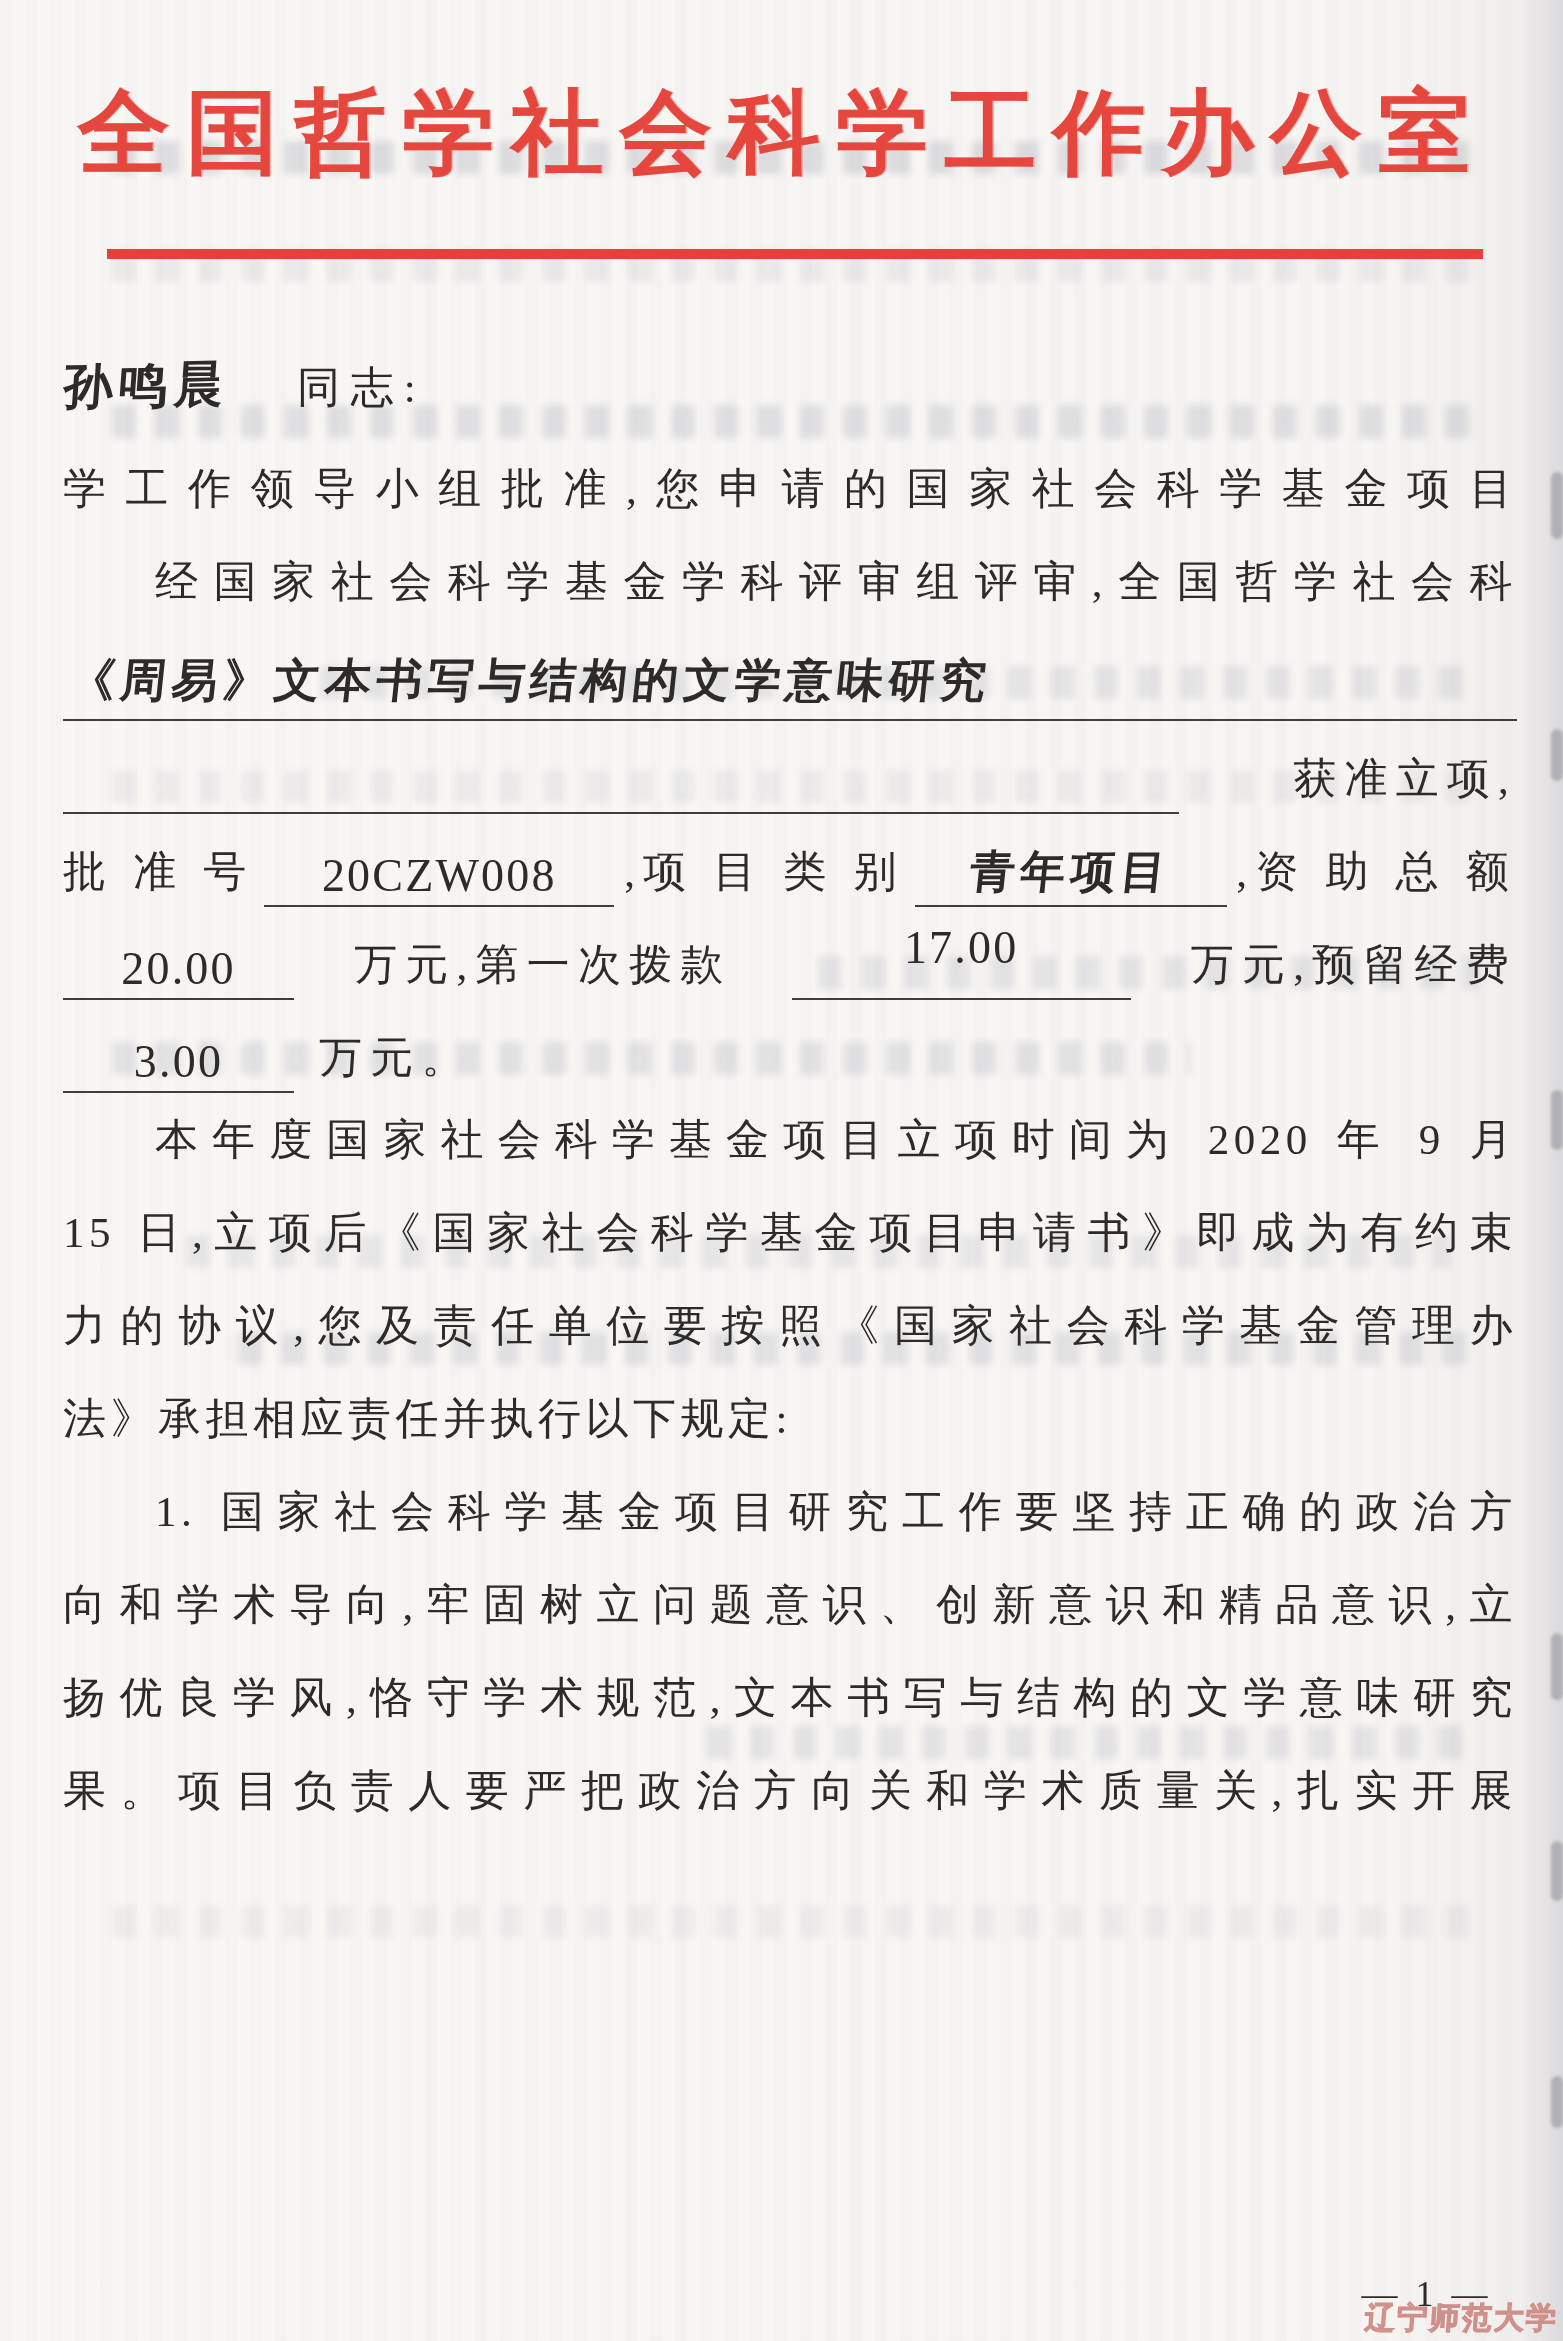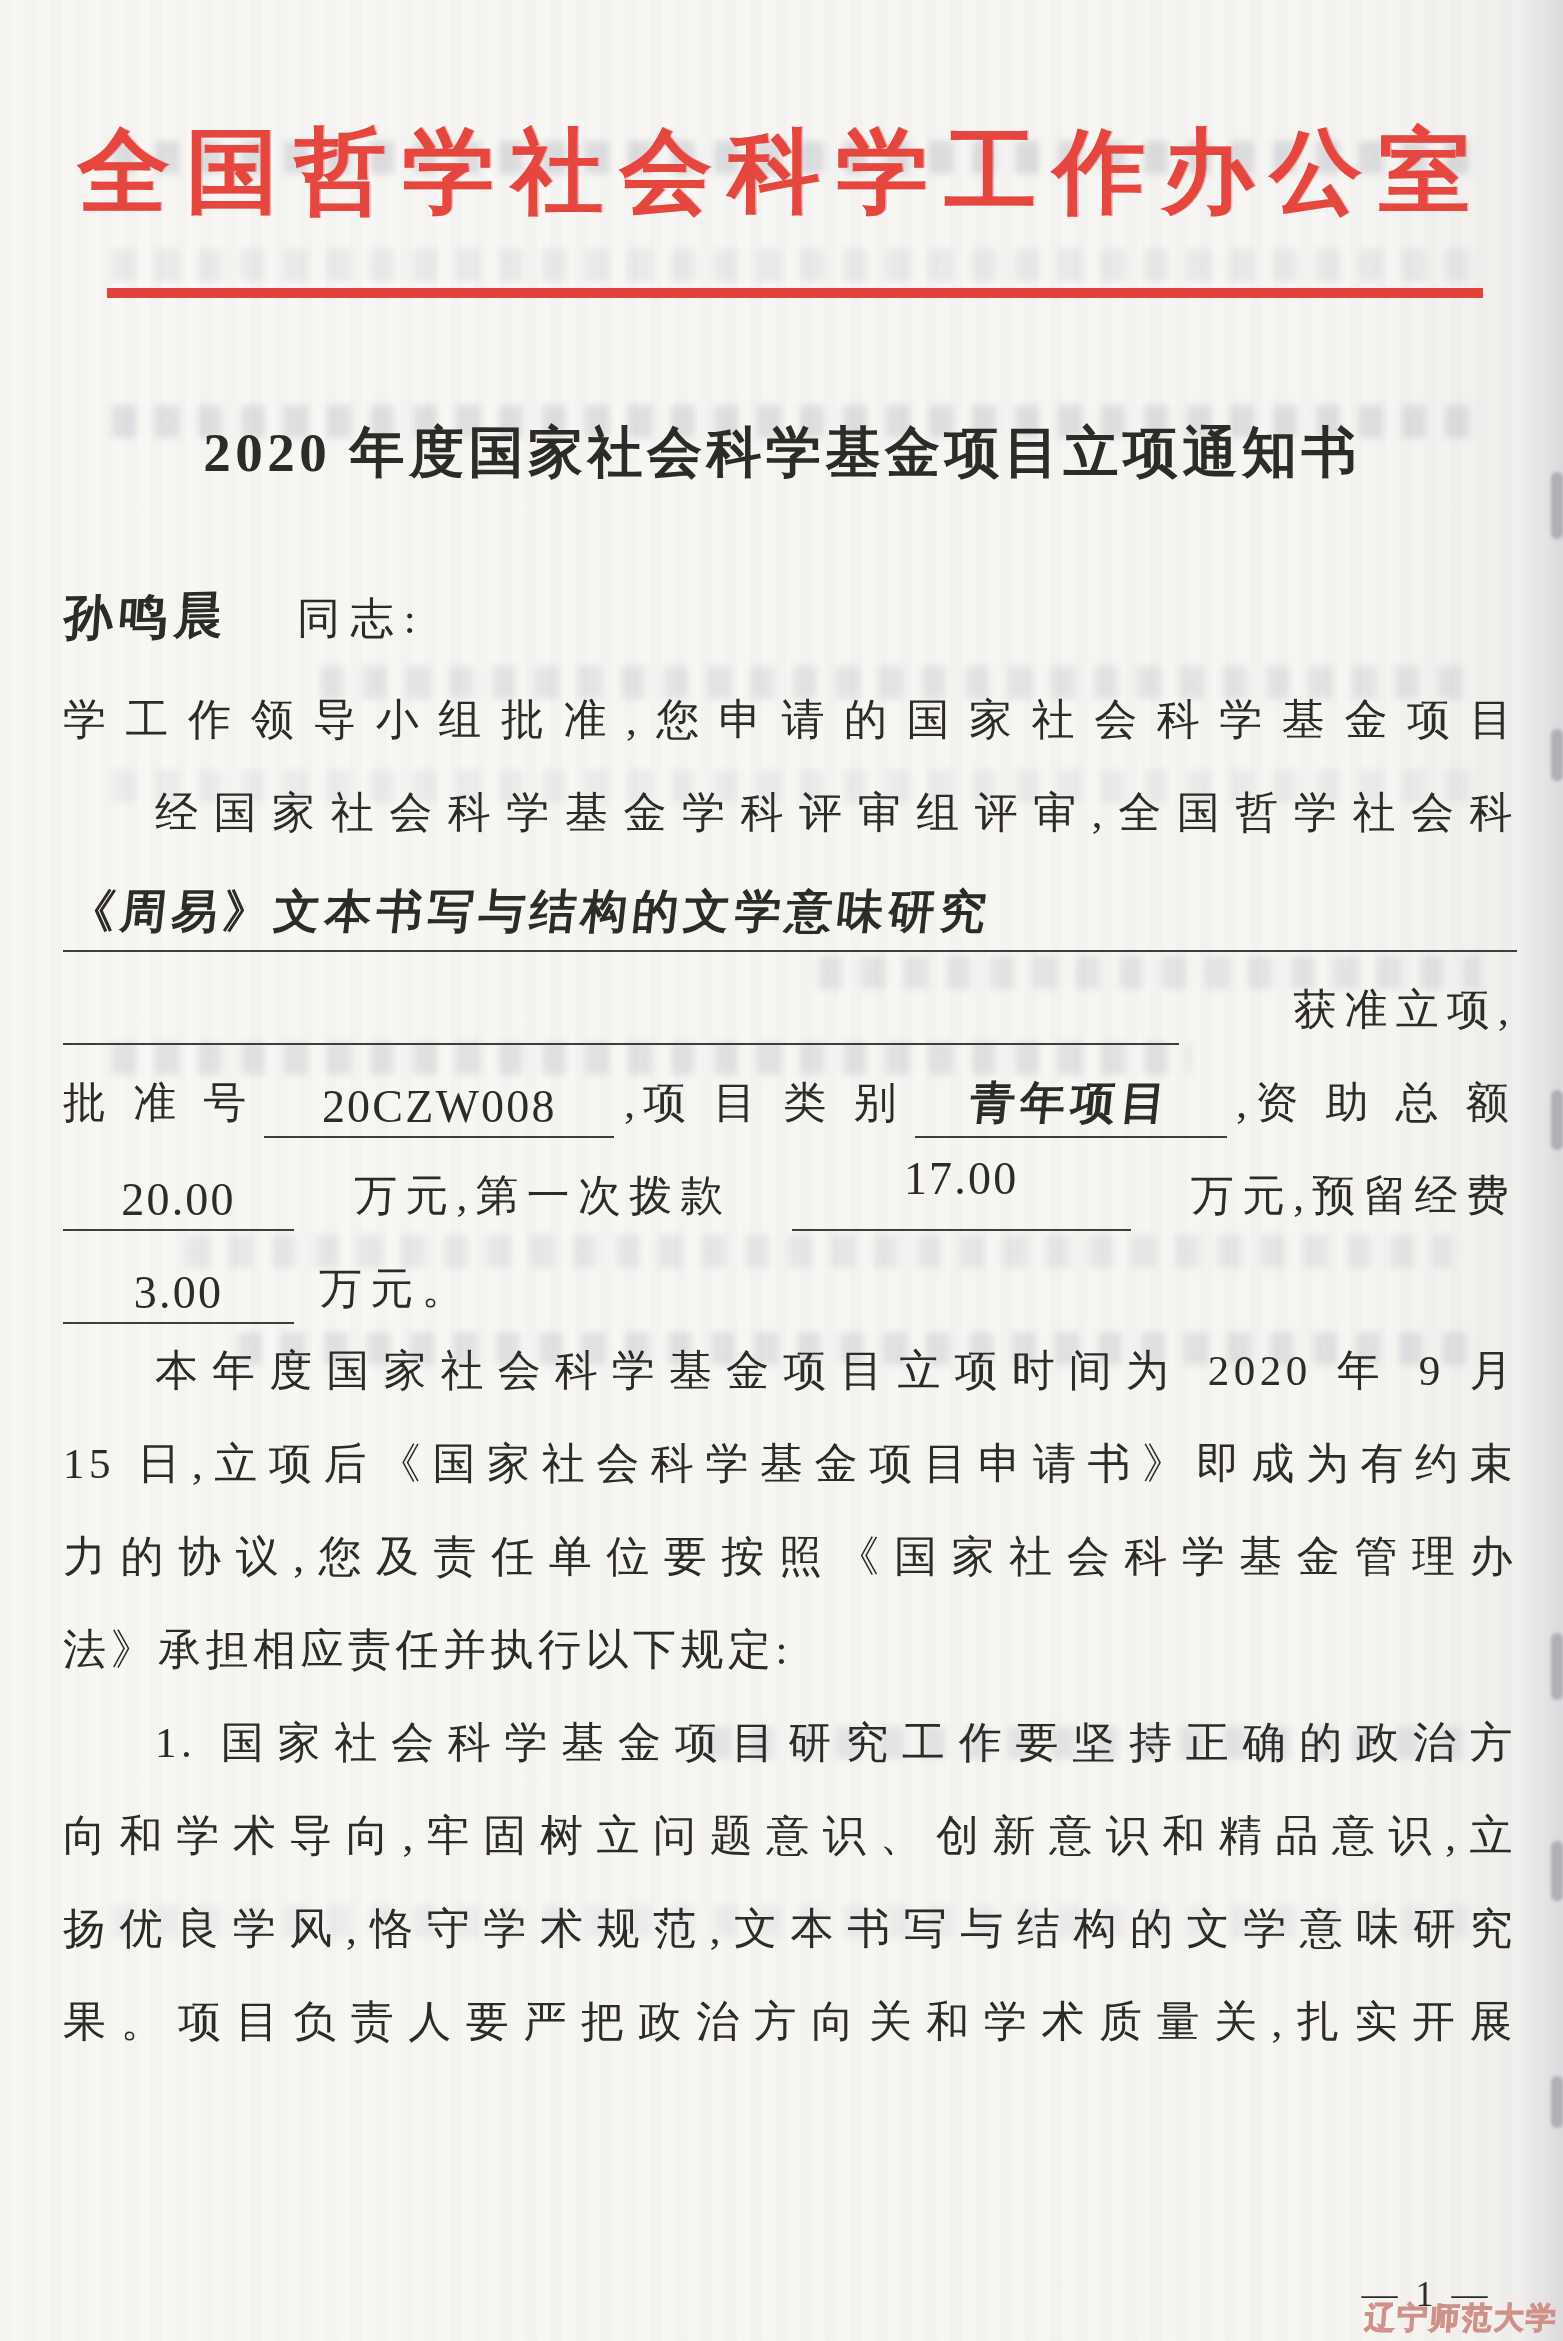--- a/index.html
+++ b/index.html
@@ -9,21 +9,21 @@
     background:
       repeating-linear-gradient(90deg, rgba(215,213,222,0.10) 0 12px, rgba(255,255,255,0) 12px 25px),
       linear-gradient(90deg,#f9f7f4 0%, #f7f5f2 88%, #efedeb 100%);
     overflow:hidden;
     font-family:"Liberation Serif","DejaVu Serif",serif;
     color:#2d2b28;
   }
   .content{position:relative;z-index:2;}
   
   .office{
-    margin:0;padding-top:112px;
+    margin:0;padding-top:73px;
     text-align:center;
     font-size:92px;line-height:1.32;font-weight:700;
     letter-spacing:16.4px;
     color:#e5463e;
     text-shadow:1.5px 0 0 rgba(229,70,62,.35);
     white-space:nowrap;
   }
   .red-rule{
     margin:55px 80px 0 107px;
     height:9.7px;width:1376px;
@@ -149,21 +149,20 @@
   <div class="edge-mark" style="top:1090px;height:60px"></div>
   <div class="edge-mark" style="top:1633px;height:67px"></div>
   <div class="edge-mark" style="top:1841px;height:60px"></div>
   <div class="edge-mark" style="top:2076px;height:52px"></div>
 
   <div class="content">
     <h1 class="office">全国哲学社会科学工作办公室</h1>
 
     <div class="red-rule"></div>
 
-    <h2 class="doc-title">2020 年度国家社会科学基金项目立项通知书</h2>
 
     <div class="recipient">
       <span class="name">孙鸣晨</span>
       <span class="salutation">同志:</span>
     </div>
 
     <div class="bodytext">
 
       <div class="line">学工作领导小组批准,您申请的国家社会科学基金项目</div>
       <div class="line indent">经国家社会科学基金学科评审组评审,全国哲学社会科</div>

